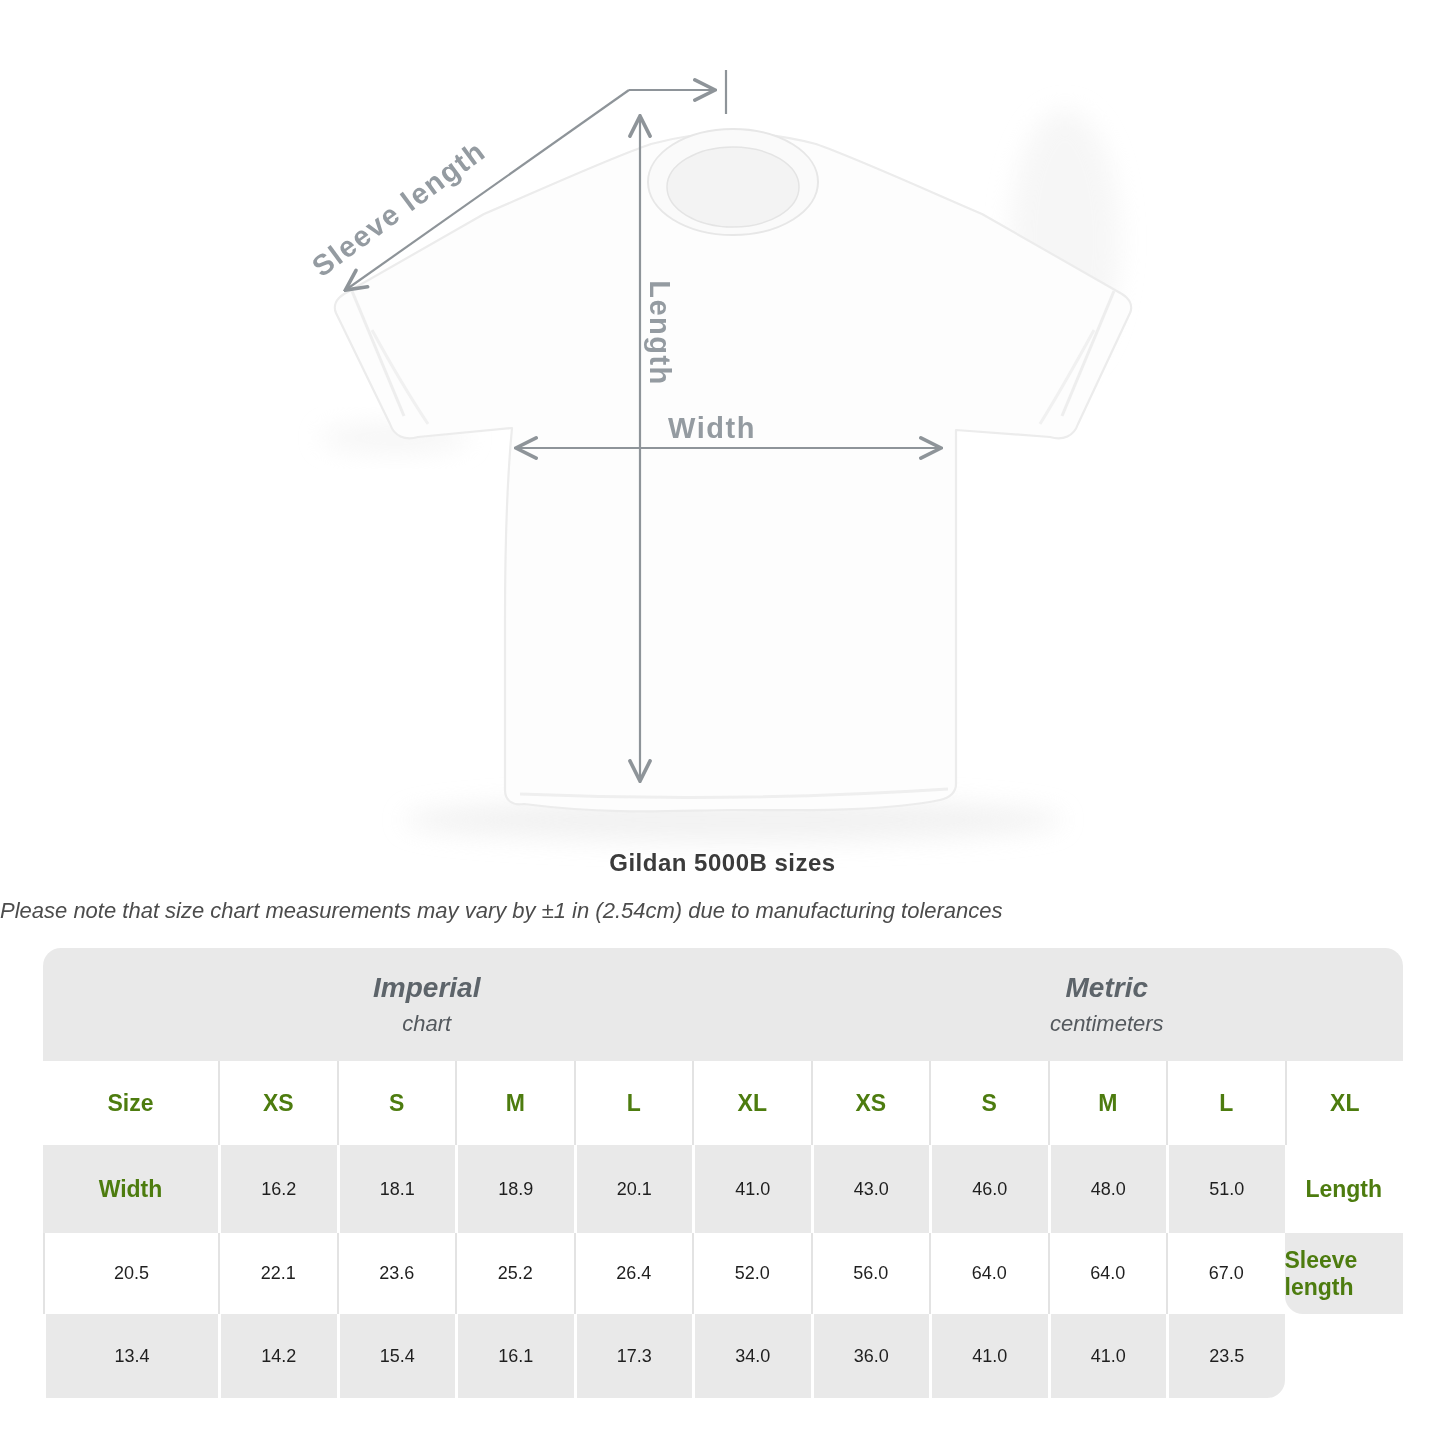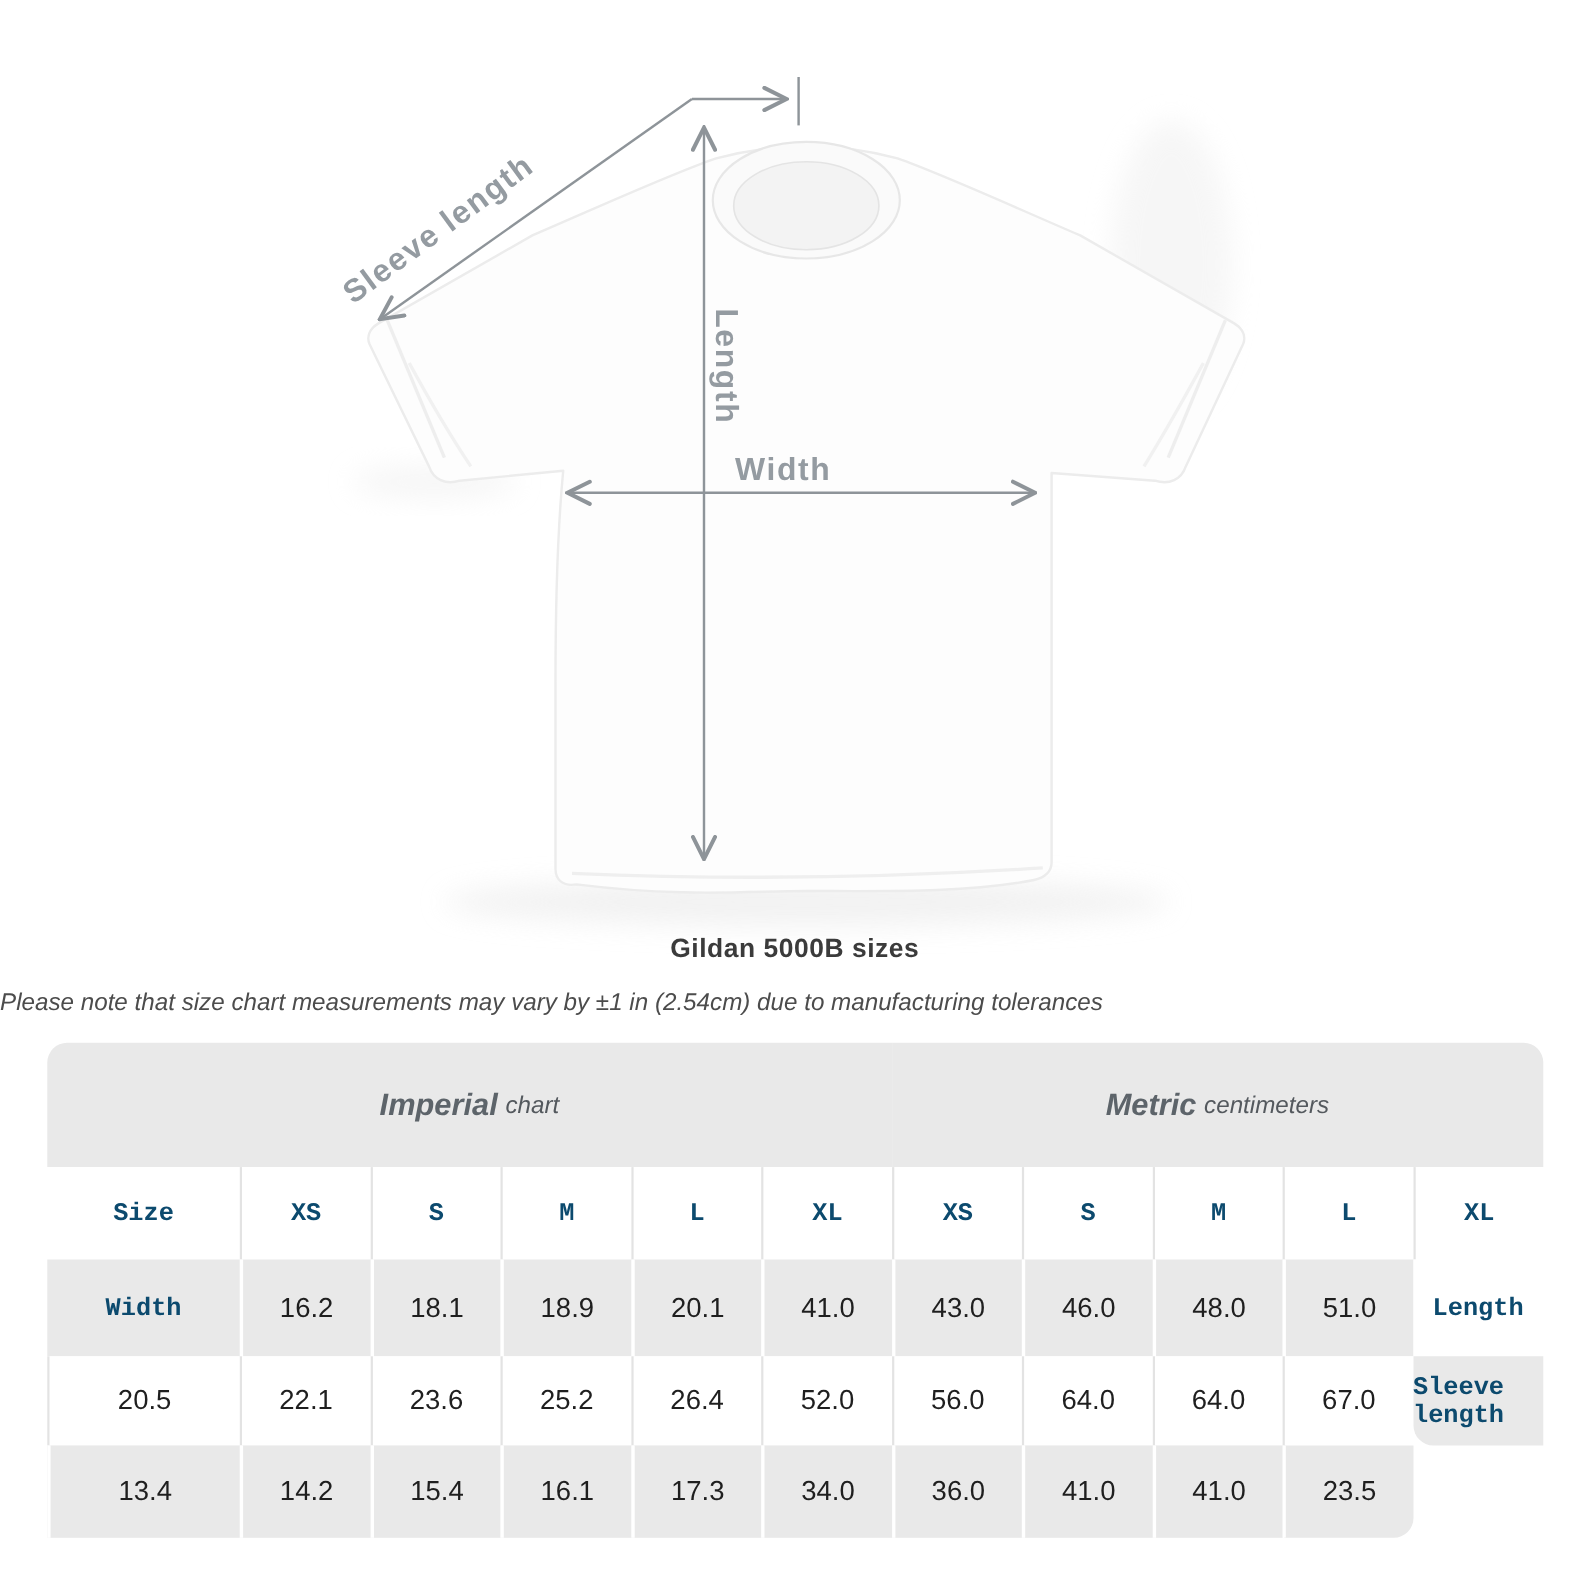--- a/index.html
+++ b/index.html
@@ -39,27 +39,27 @@
     position:absolute;left:43px;top:948px;width:1360px;height:450px;
     display:grid;
     grid-template-columns:175px repeat(10,1fr);
     grid-template-rows:113px 84px 88px 81px 84px;
   }
   .cell{display:flex;align-items:center;justify-content:center;}
   .gray{background:#e9e9e9;}
   .white{background:#ffffff;}
   .sep-on-gray{border-left:3px solid #ffffff;}
   .sep-on-white{border-left:2px solid #e3e3e3;}
-  .unit-cell{flex-direction:row;gap:7px;background:#e9e9e9;}
+  .unit-cell{flex-direction:column;gap:7px;background:#e9e9e9;}
   .unit-imperial{grid-column:1 / span 6;border-top-left-radius:18px;}
   .unit-metric{grid-column:7 / span 5;border-top-right-radius:18px;}
   .unit-name{font-size:28px;font-weight:bold;font-style:italic;color:#5d646a;}
   .unit-sub{font-size:22px;font-style:italic;color:#54595e;}
-  .head-text{font-size:23px;font-weight:bold;color:#0c4a6e;font-family:Liberation Mono, monospace;}
-  .value-text{font-size:25px;color:#1f1f1f;}
+  .head-text{font-size:23px;font-weight:bold;color:#4d7c0f;}
+  .value-text{font-size:18px;color:#1f1f1f;}
   .corner-bl{border-bottom-left-radius:18px;}
   .corner-br{border-bottom-right-radius:18px;}
 </style>
 </head>
 <body>
 
 <div class="page">
 
   <div class="shirt-wrap">
     <svg width="1445" height="940" viewBox="0 0 1445 940">

